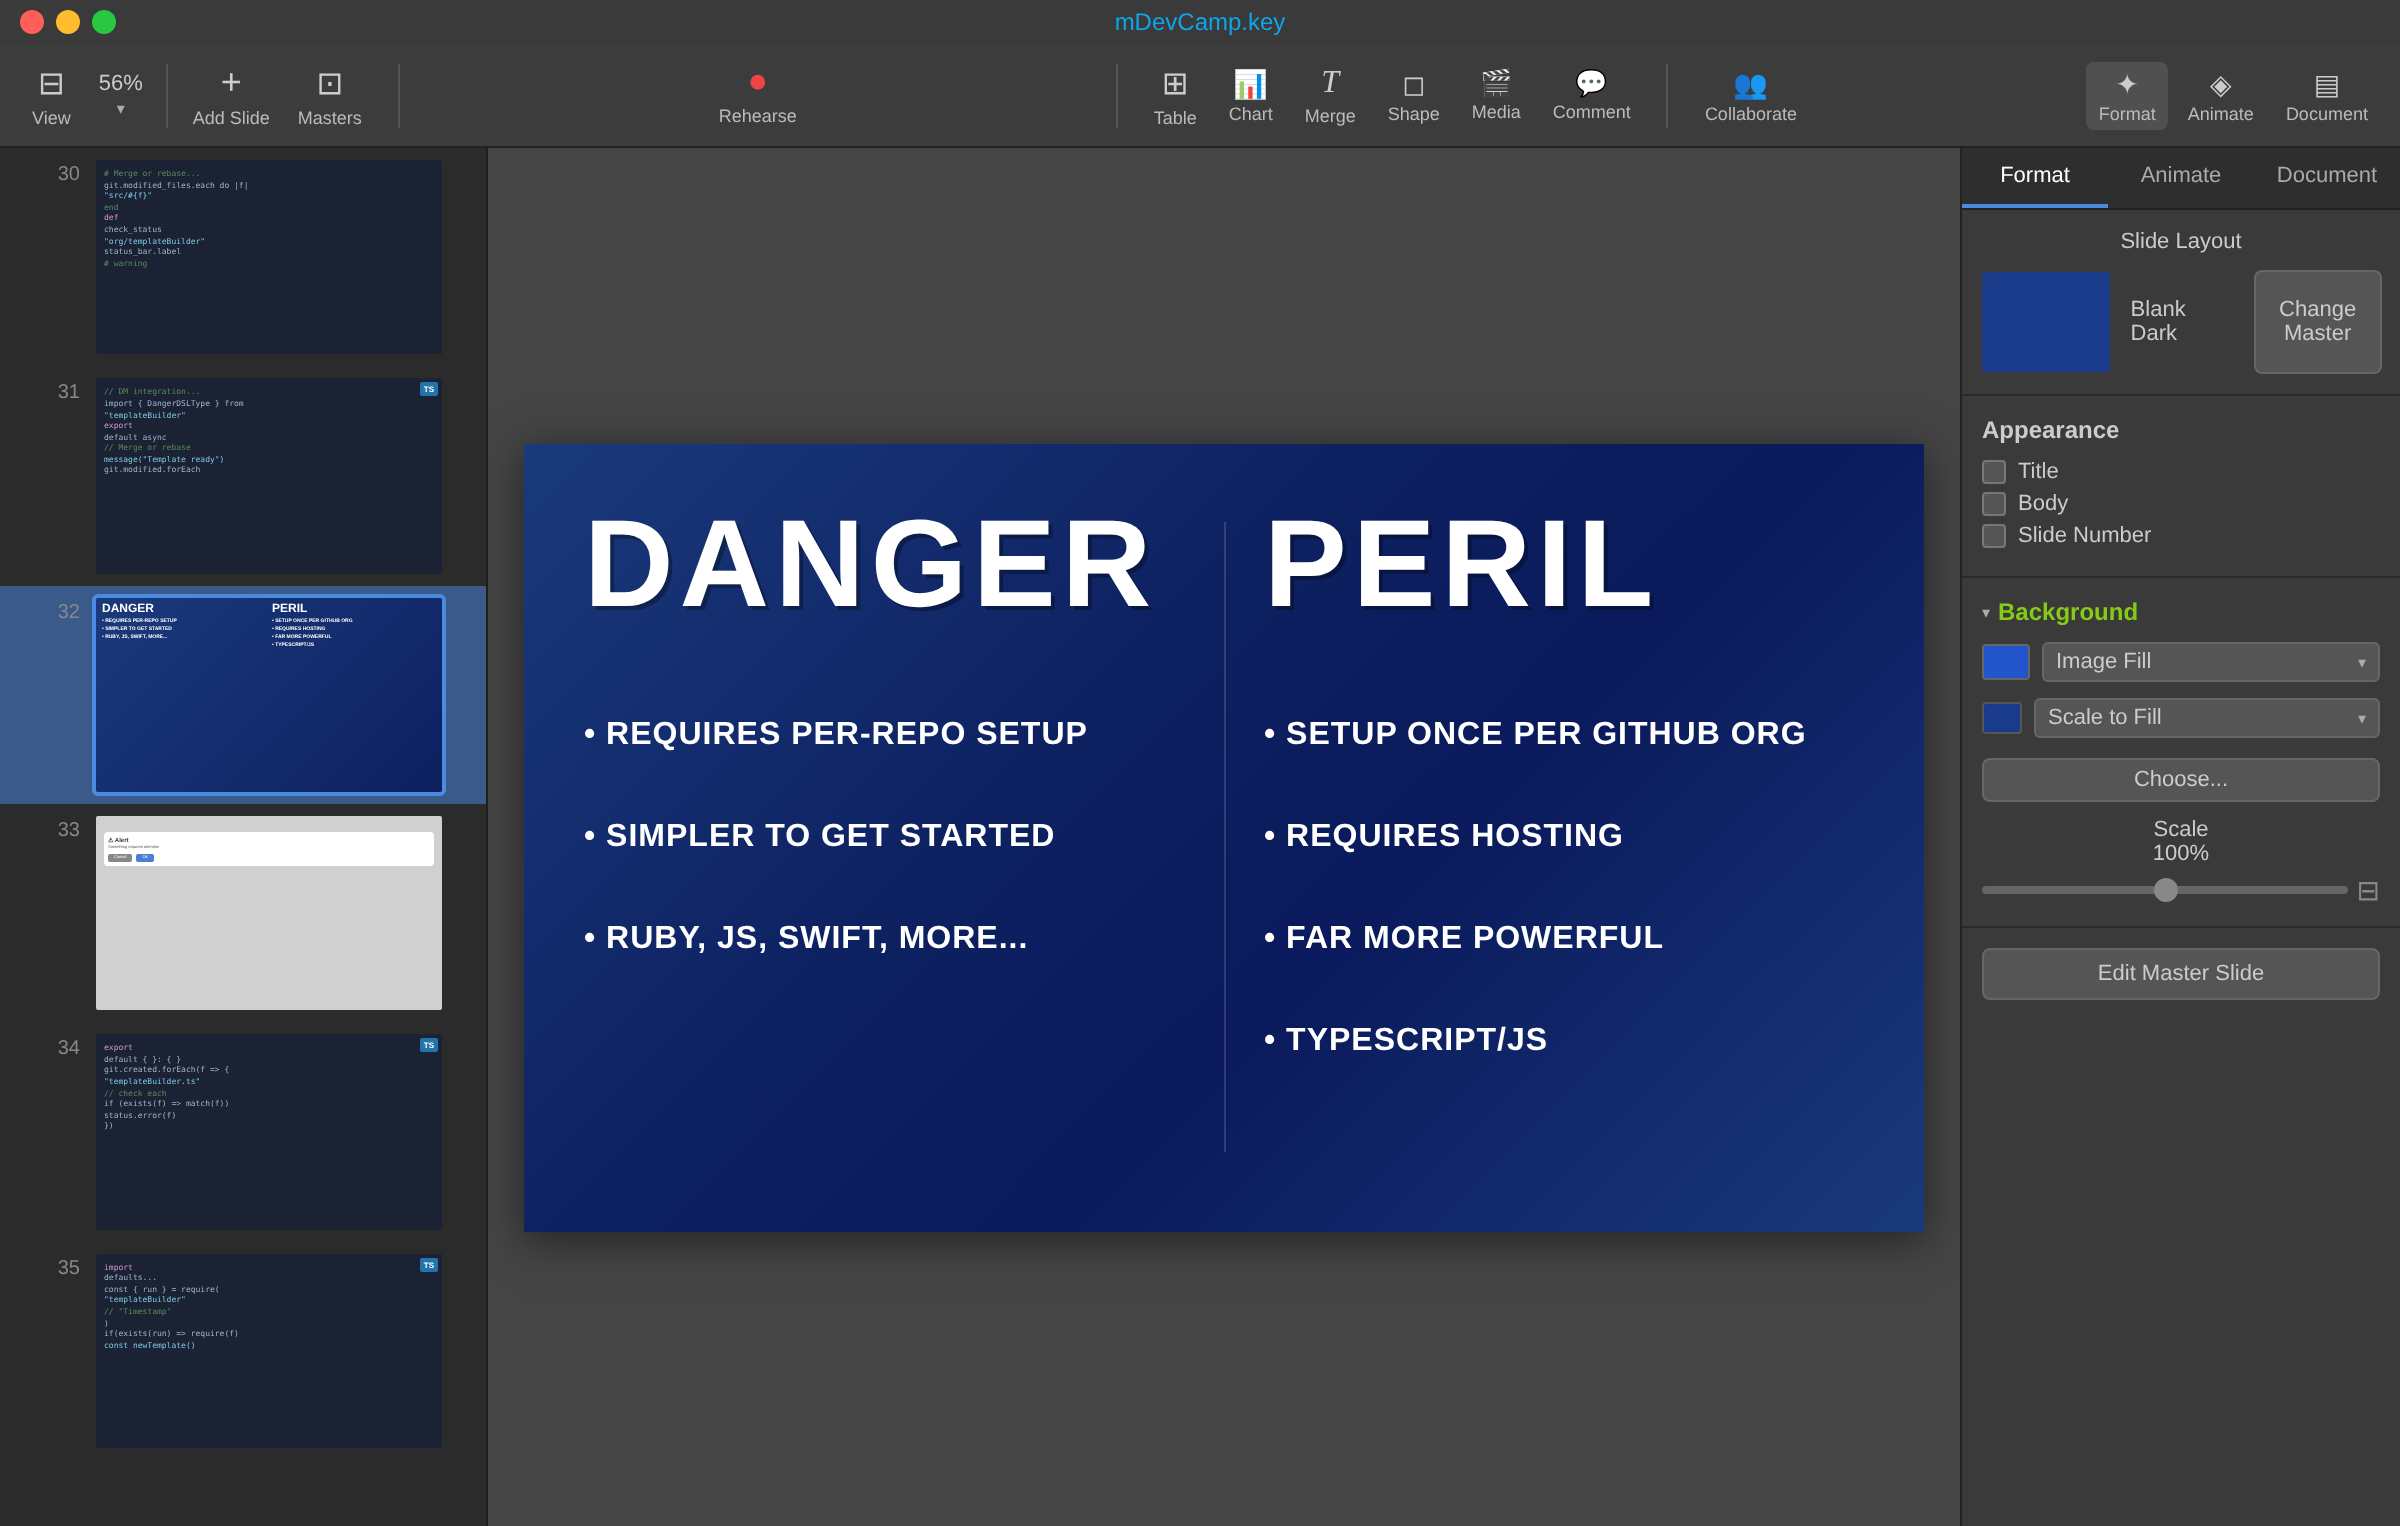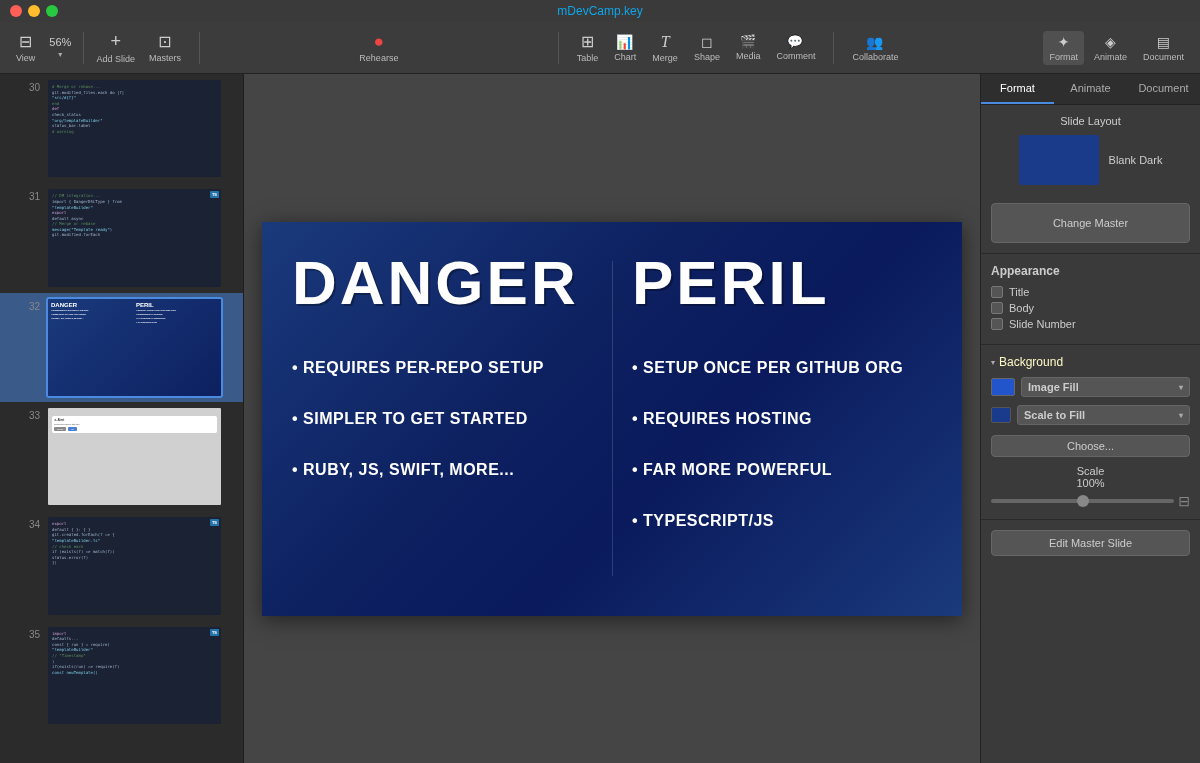--- a/index.html
+++ b/index.html
@@ -275,21 +275,21 @@
     }
     .panel-section-title {
       font-size: 11px;
       color: #ccc;
       text-align: center;
       margin-bottom: 8px;
     }
 
     .layout-preview {
       display: flex;
-      flex-direction: column;
+      flex-direction: row;
       align-items: center;
       gap: 18px;
     }
     .layout-thumb {
       width: 80px;
       height: 50px;
       background: #1a3a8a;
       border-radius: 2px;
     }
     .layout-name {
@@ -344,22 +344,22 @@
       border-bottom: 1px solid #2a2a2a;
     }
     .section-header {
       display: flex;
       align-items: center;
       gap: 4px;
       margin-bottom: 8px;
     }
     .section-title {
       font-size: 12px;
-      font-weight: 400;
-      color: #fef9c3;
+      font-weight: 700;
+      color: #84cc16;
     }
     .section-triangle {
       font-size: 8px;
       color: #aaa;
     }
     .bg-color-row {
       display: flex;
       align-items: center;
       gap: 6px;
       margin-bottom: 8px;
@@ -377,21 +377,20 @@
       background: #555;
       border: 1px solid #666;
       border-radius: 3px;
       color: #ccc;
       font-size: 11px;
       padding: 3px 6px;
       display: flex;
       align-items: center;
       justify-content: space-between;
       cursor: pointer;
-      font-weight: bold;
     }
     .scale-section {
       margin-top: 8px;
     }
     .scale-label-row {
       display: flex;
       justify-content: space-between;
       align-items: center;
       margin-bottom: 4px;
       flex-direction: column;

